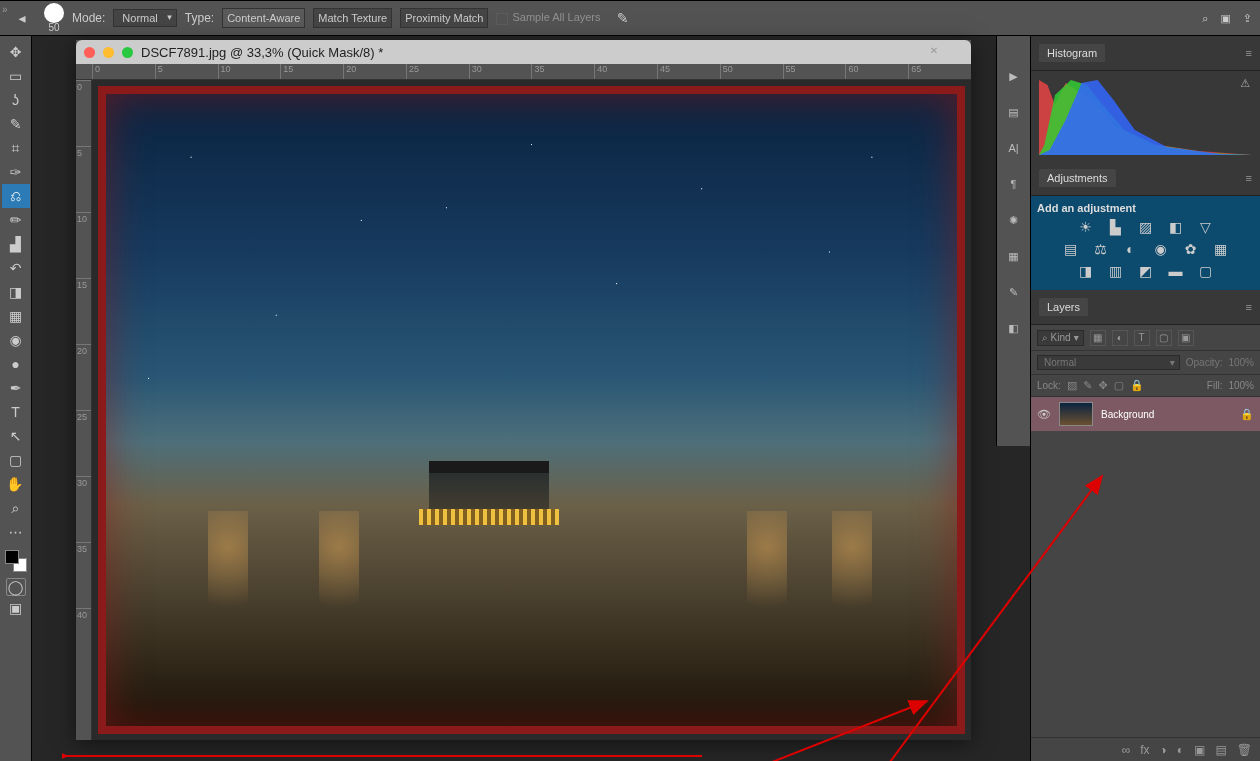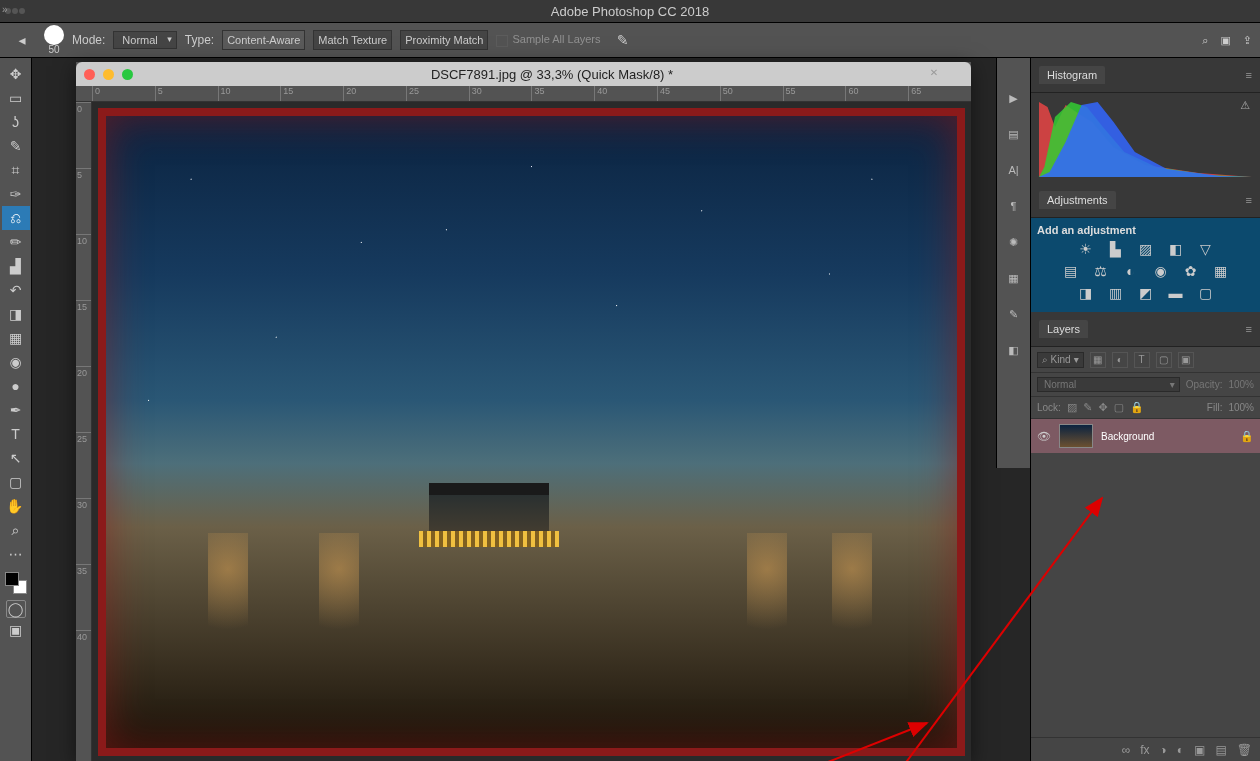--- a/index.html
+++ b/index.html
@@ -23,21 +23,21 @@
 .toolbar{width:32px;background:#535353;border-right:1px solid #000;display:flex;flex-direction:column;align-items:center;padding-top:4px;gap:0}
 .tool{width:28px;height:24px;display:flex;align-items:center;justify-content:center;color:#ccc;font-size:14px;cursor:pointer}
 .tool.on{background:#2c7bb6;color:#fff}
 .colorwell{width:22px;height:22px;position:relative;margin:6px 0}
 .colorwell .fg{position:absolute;width:14px;height:14px;background:#000;border:1px solid #888;top:0;left:0}
 .colorwell .bg{position:absolute;width:14px;height:14px;background:#fff;border:1px solid #888;bottom:0;right:0}
 .workspace{flex:1;background:#262626;position:relative;display:flex}
 .docwin{position:absolute;left:44px;top:4px;width:895px;height:700px;background:#535353;box-shadow:0 4px 20px rgba(0,0,0,.5);display:flex;flex-direction:column}
 .doctab{height:24px;background:#cccccc;display:flex;align-items:center;padding:0 8px;gap:8px;border-top-left-radius:6px;border-top-right-radius:6px}
 .tabdot{width:11px;height:11px;border-radius:50%}
-.doctitle{flex:1;text-align:center;color:#222;font-size:13px}
+.doctitle{flex:1;text-align:left;color:#222;font-size:13px}
 .doc-close{position:absolute;left:892px;top:4px;width:20px;height:20px;color:#999;display:flex;align-items:center;justify-content:center;font-size:10px}
 .ruler-h{height:16px;background:#535353;border-bottom:1px solid #333;display:flex;padding-left:16px;font-size:9px;color:#999}
 .ruler-h span{width:66px;border-left:1px solid #777;padding-left:2px}
 .docbody{flex:1;display:flex;min-height:0}
 .ruler-v{width:16px;background:#535353;border-right:1px solid #333;display:flex;flex-direction:column;font-size:9px;color:#999}
 .ruler-v span{height:66px;border-top:1px solid #777;padding:1px}
 .canvas{flex:1;background:#2a2a2a;position:relative;overflow:hidden}
 .image{position:absolute;inset:6px;background:linear-gradient(180deg,#0b2340 0%,#163a5e 25%,#2a5775 45%,#4d6f7a 55%,#6b6048 65%,#1a1208 100%);border:8px solid #8b1a1a;box-shadow:inset 0 0 40px rgba(139,26,26,.6)}
 .stars{position:absolute;inset:0;background:radial-gradient(1px 1px at 10% 10%,#fff,transparent),radial-gradient(1px 1px at 30% 20%,#fff,transparent),radial-gradient(1px 1px at 50% 8%,#eef,transparent),radial-gradient(1px 1px at 70% 15%,#fff,transparent),radial-gradient(1px 1px at 85% 25%,#fff,transparent),radial-gradient(1px 1px at 20% 35%,#fff,transparent),radial-gradient(1px 1px at 60% 30%,#fff,transparent),radial-gradient(1px 1px at 40% 18%,#fff,transparent),radial-gradient(1px 1px at 90% 10%,#fff,transparent),radial-gradient(1px 1px at 5% 45%,#fff,transparent)}
 .house{position:absolute;left:45%;top:58%;width:120px;height:60px;background:linear-gradient(180deg,#2a3030,#4a4030);border-top:12px solid #1a1a1a;transform:translateX(-50%)}
@@ -74,28 +74,20 @@
 .lock-i{color:#ccc}
 .layers-foot{height:24px;border-top:1px solid #333;display:flex;align-items:center;justify-content:flex-end;gap:10px;padding:0 8px;color:#999;font-size:12px}
 .arrow-svg{position:absolute;pointer-events:none}
 .collapse{position:absolute;top:4px;left:2px;font-size:10px;color:#999}
 </style>
 </head>
 <body>
 
 <div class="app">
 
-  <div class="titlebar">
-    <div class="mac-dots">
-      <span class="dot"></span>
-      <span class="dot"></span>
-      <span class="dot"></span>
-    </div>
-    <span>Adobe Photoshop CC 2018</span>
-  </div>
 
   <div class="optbar">
     <span class="tool">◂</span>
     <div class="brush-group">
       <div class="brush-swatch"></div>
       <span class="brush-num">50</span>
     </div>
     <span class="opt-label">Mode:</span>
     <span class="dropdown">Normal</span>
     <span class="opt-label">Type:</span>

